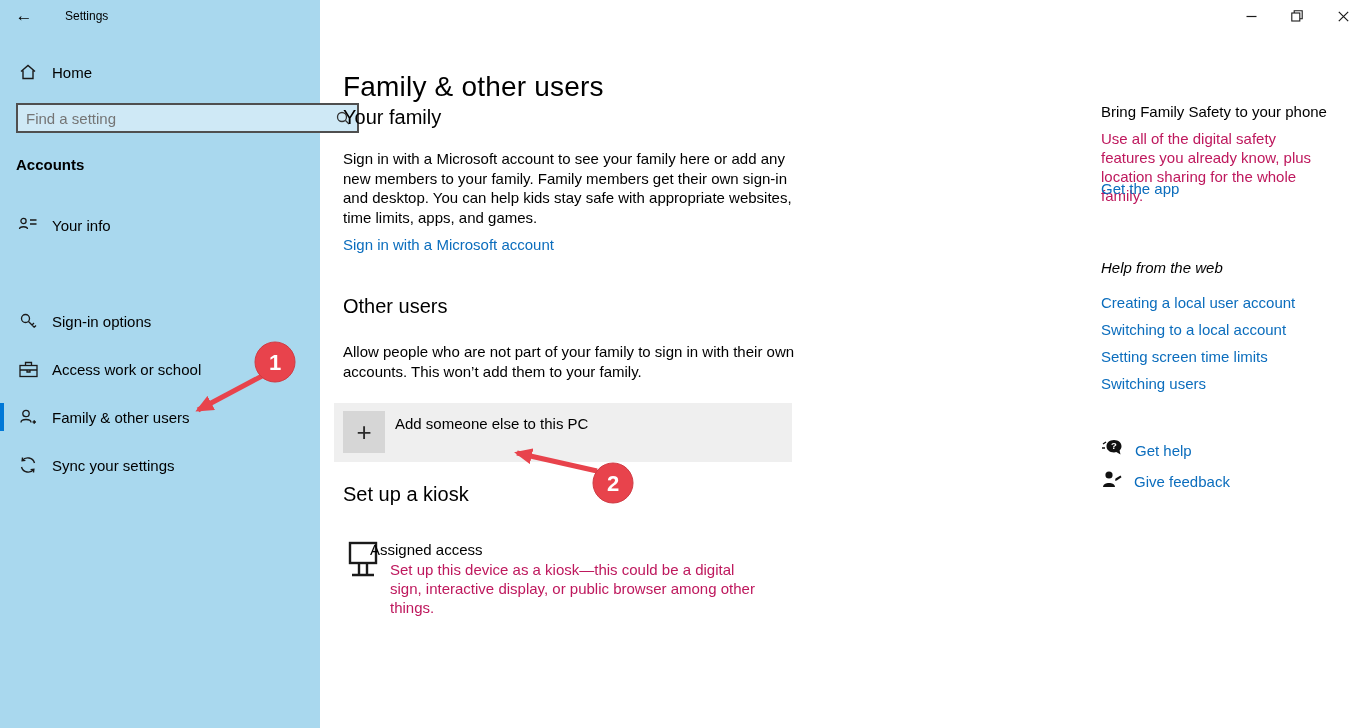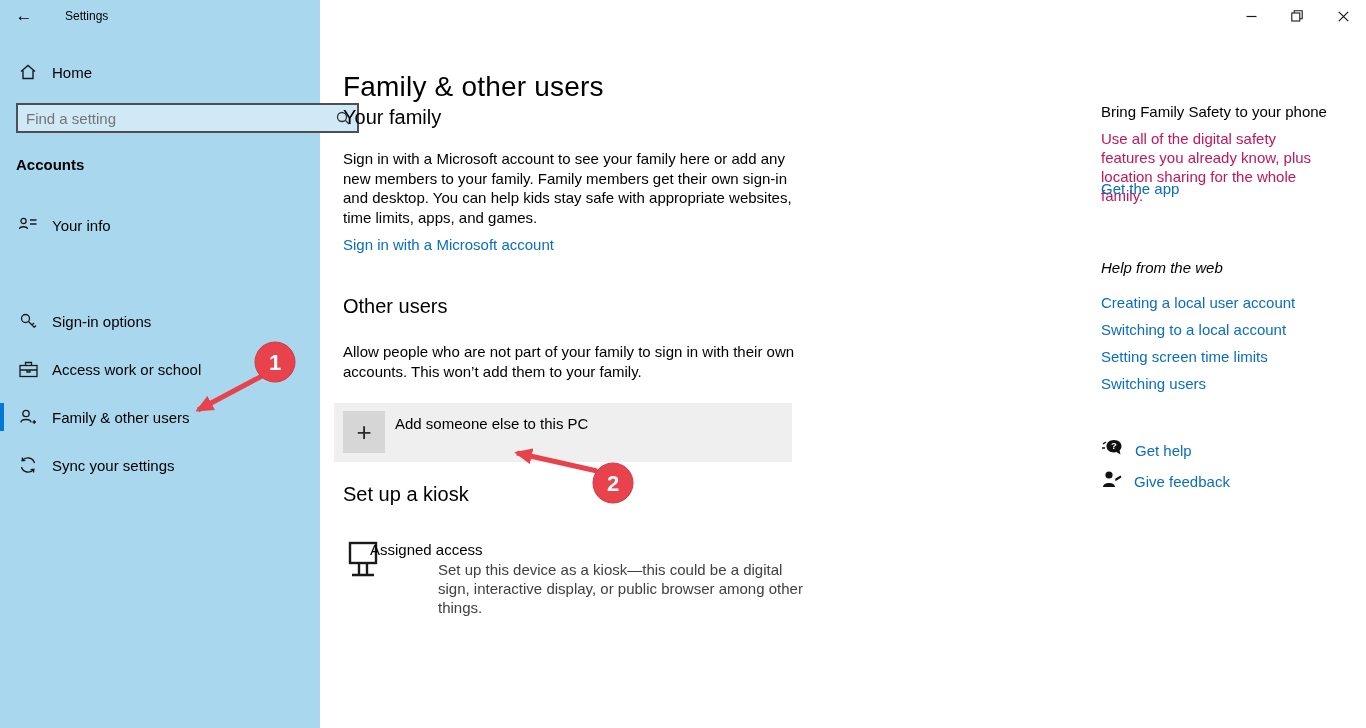--- a/index.html
+++ b/index.html
@@ -17,21 +17,21 @@
   .section-h{position:absolute;left:16px;top:156px;font-size:15px;font-weight:bold;}
   .searchbox{position:absolute;left:16px;top:103px;width:343px;height:30px;background:#cfe9f6;
              border:2px solid #4f4f4f;box-sizing:border-box;display:flex;align-items:center;}
   .searchbox input{flex:1;border:none;background:transparent;outline:none;font-size:15px;
                    font-family:"Liberation Sans",sans-serif;color:#1f1f1f;padding:0 8px;}
   .searchbox .mag{width:28px;display:flex;align-items:center;justify-content:center;}
   
   .main-title{position:absolute;left:343px;top:52px;font-size:28px;font-weight:300;letter-spacing:.2px;}
   .h2{position:absolute;font-size:20px;font-weight:400;}
   .body-txt{position:absolute;font-size:15px;line-height:19.5px;color:#000;}
-  .muted{color:#404040;margin-left:48px;}
+  .muted{color:#be185d;}
   .lnk{position:absolute;font-size:15px;color:#0b6dbd;cursor:pointer;}
   .add-row{position:absolute;left:334px;top:403px;width:458px;height:59px;background:#efefef;cursor:pointer;}
   .add-tile{position:absolute;left:9px;top:8px;width:42px;height:42px;background:#d6d6d6;
             display:flex;align-items:center;justify-content:center;font-size:26px;font-weight:300;color:#2b2b2b;}
   .add-label{position:absolute;left:61px;top:12px;font-size:15px;}
   .kiosk-ico{position:absolute;left:348px;top:541px;}
   
   .r-head{position:absolute;font-size:15px;color:#000;}
   .r-body{position:absolute;font-size:15px;line-height:19px;color:#be185d;width:232px;}
   .icon-link{position:absolute;display:flex;align-items:center;gap:12px;cursor:pointer;}

